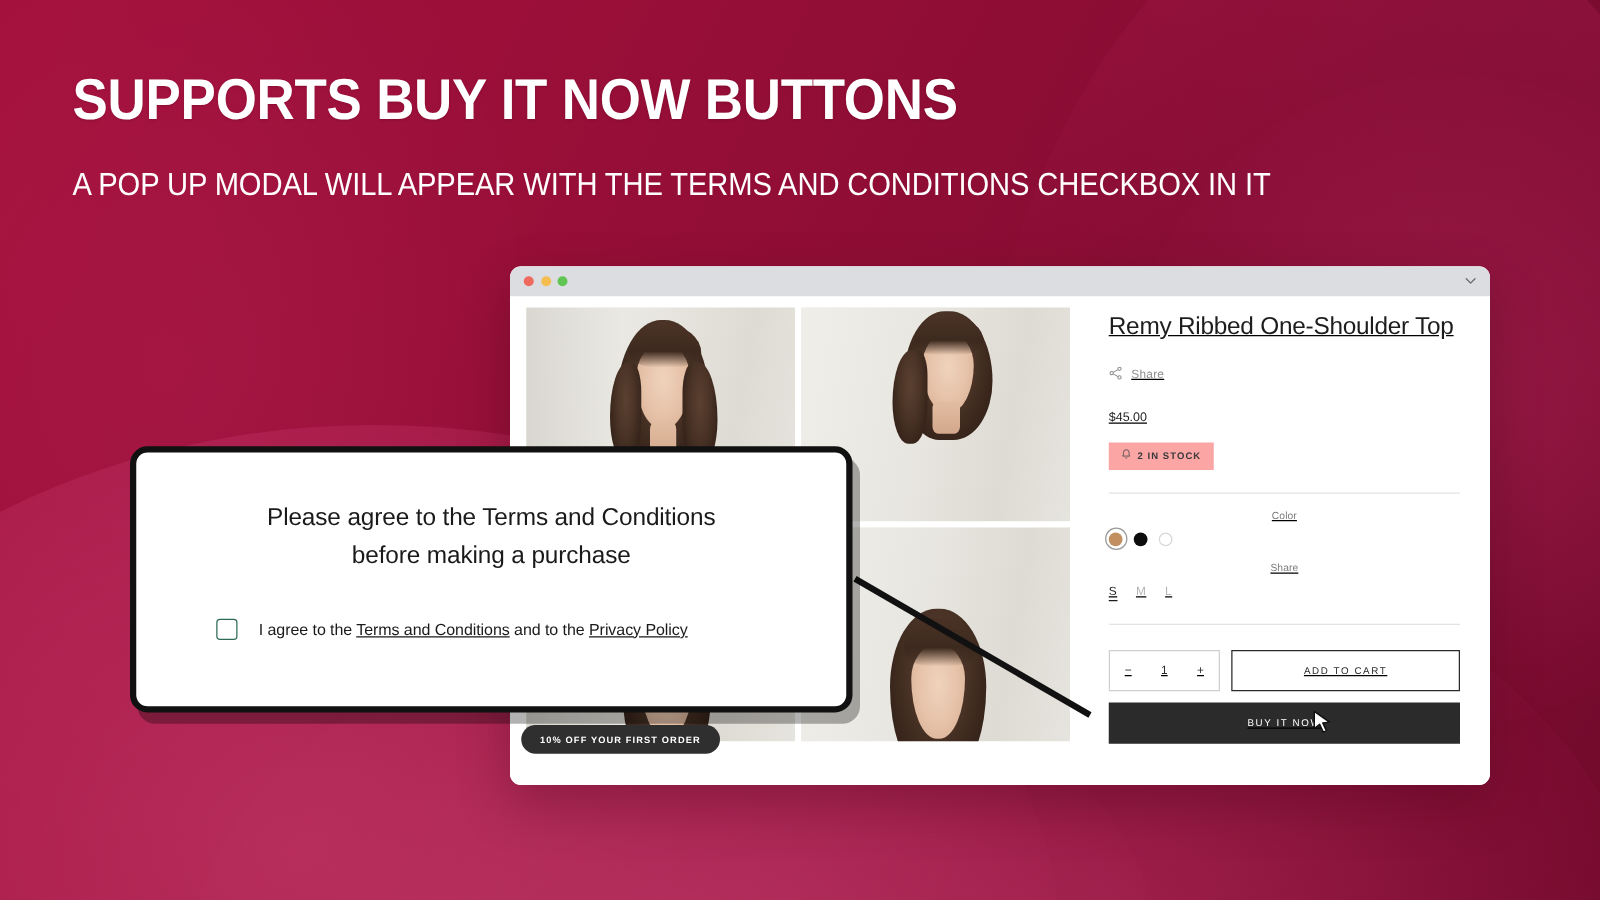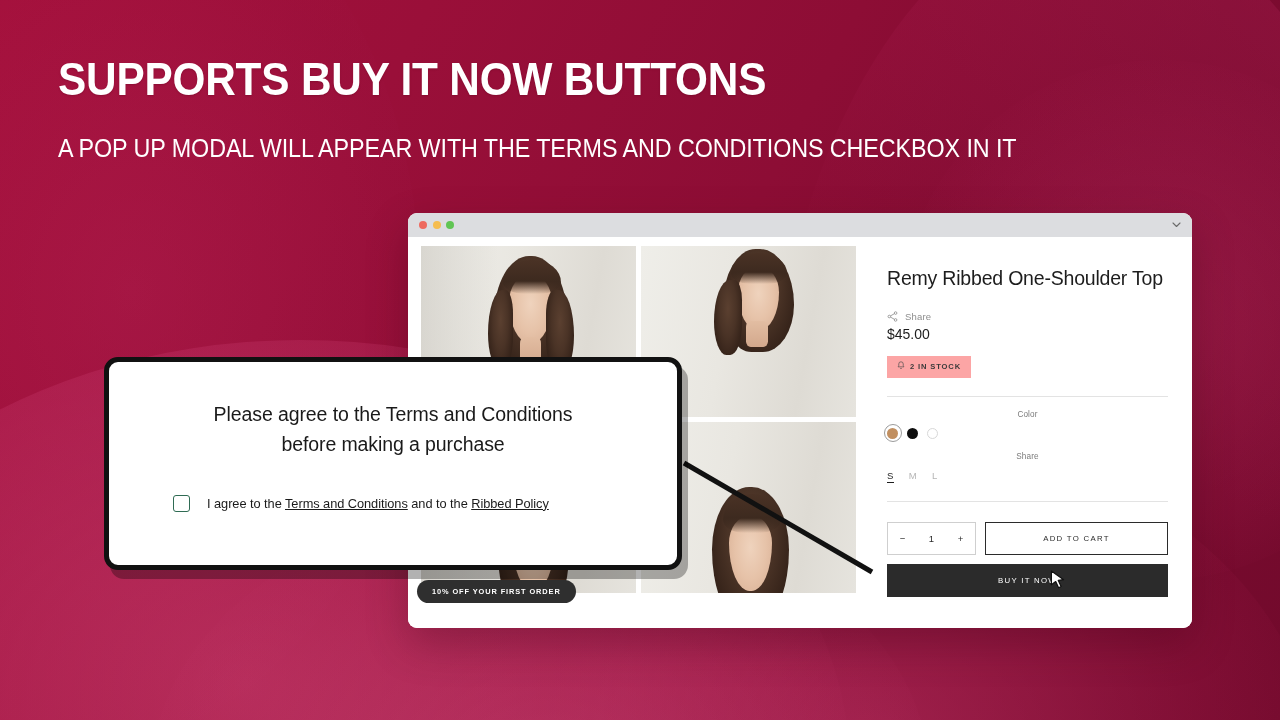--- a/index.html
+++ b/index.html
@@ -196,22 +196,23 @@
     font-weight: 700;
     padding: 7px 15px;
     border-radius: 20px;
     white-space: nowrap;
     z-index: 5;
   }
 
   
   .info {
     flex: 1;
-    padding: 29px 24px 0 22px;
-    position: relative;
+    padding: 12px 24px 0 22px;
+    position: relative;
+    text-decoration: underline;
   }
   .p-title {
     font-size: 19.5px;
     line-height: 1.28;
     color: #1d1d1d;
     font-weight: 400;
     letter-spacing: -0.2px;
   }
   .share-row {
     display: flex;
@@ -219,21 +220,22 @@
     gap: 7px;
     margin-top: 17px;
     text-align: right;
   }
   .share-row .lbl {
     font-size: 9.5px;
     color: #8d8d8d;
     letter-spacing: 0.2px;
   }
   .price {
-    font-size: 14px;
+    margin-top: 20px;
+    font-size: 10px;
     color: #1d1d1d;
   }
   .stock {
     display: inline-flex;
     align-items: center;
     gap: 5px;
     margin-top: 14px;
     background: #fca5a5;
     padding: 5.5px 10px;
     font-size: 7.6px;
@@ -538,16 +540,16 @@
 </svg>
 
 <div class="modal">
   <div class="modal-msg">
     <div>Please agree to the Terms and Conditions</div>
     <div>before making a purchase</div>
   </div>
   <div class="agree-row">
     <div class="cb"></div>
     <div class="agree-text">
-      <span>I agree to the </span><u>Terms and Conditions</u><span> and to the </span><u>Ribbed Policy</u>
+      <span>I agree to the </span><u>Terms and Conditions</u><span> and to the </span><u>Privacy Policy</u>
     </div>
   </div>
 </div>
 
 </body></html>

